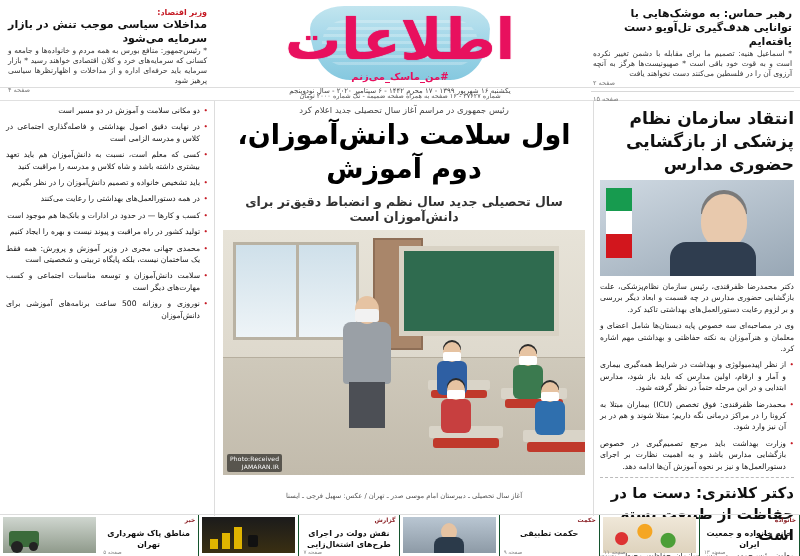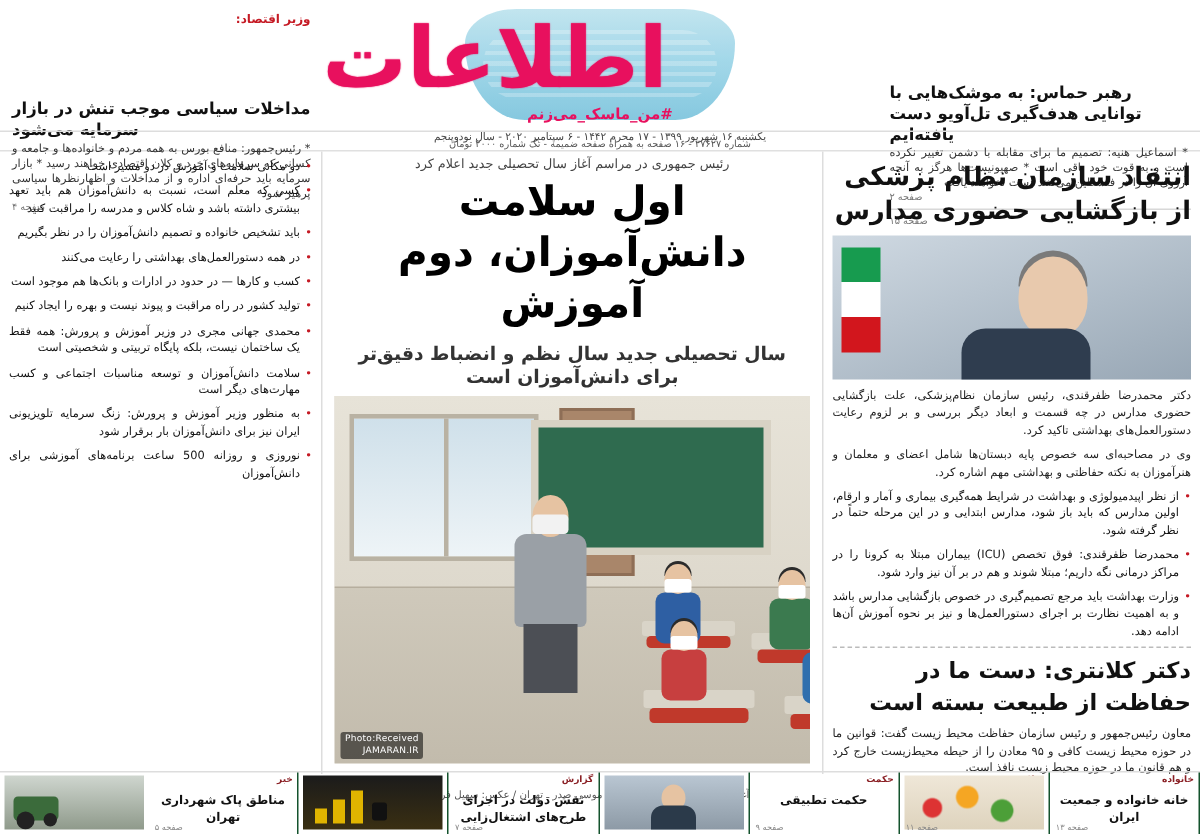--- a/index.html
+++ b/index.html
@@ -13,43 +13,43 @@
   .page{position:relative;width:800px;height:556px;background:#fff;}
 
   
   .masthead{position:relative;height:100px;background:#fff;border-bottom:1px solid #e0e0e0;}
   .mh-left{position:absolute;left:0;top:0;width:215px;height:96px;padding:4px 6px 0 6px;box-sizing:border-box;}
   .mh-right{position:absolute;right:0;top:0;width:215px;height:96px;padding:4px 6px 0 6px;box-sizing:border-box;}
   .mh-center{position:absolute;left:215px;right:215px;top:0;height:96px;}
   .brief{border-bottom:1px solid #d8d8d8;padding:3px 2px 4px 2px;}
   .brief:last-child{border-bottom:none;}
   .brief-kicker{color:#c51a24;font-size:8px;font-weight:bold;text-align:right;line-height:11px;}
-  .brief-title{font-size:10.5px;font-weight:bold;line-height:14px;text-align:left;color:#111;margin-top:48px;}
+  .brief-title{font-size:10.5px;font-weight:bold;line-height:14px;text-align:right;color:#111;}
   .brief-title.lead{font-size:11px;}
   .brief-sub{font-size:7.5px;line-height:10px;text-align:justify;color:#333;}
   .brief-page{font-size:6.5px;color:#777;text-align:left;}
 
   
   .logo-wrap{position:relative;width:100%;height:96px;overflow:hidden;}
   .logo-mask{position:absolute;left:50%;top:6px;transform:translateX(-50%);width:180px;height:74px;
     background:linear-gradient(180deg,#bfe4ef 0%, #9fd6e8 45%, #7fc6de 100%);
     border-radius:60px 60px 70px 70px / 40px 40px 90px 90px;opacity:.95;}
   .logo-mask:after{content:"";position:absolute;left:12px;right:12px;top:14px;height:46px;
     background:repeating-linear-gradient(180deg, rgba(255,255,255,.25) 0 3px, rgba(255,255,255,0) 3px 7px);
     border-radius:40px;}
-  .logo-text{position:absolute;left:0;right:0;top:4px;text-align:left;
+  .logo-text{position:absolute;left:0;right:0;top:4px;text-align:center;
     font-family:"DejaVu Sans", sans-serif;font-size:56px;font-weight:bold;color:#e8105e;
     letter-spacing:-2px;line-height:72px;text-shadow:0 0 1px #e8105e;}
   .logo-hash{position:absolute;left:0;right:0;bottom:14px;text-align:center;font-size:10px;font-weight:bold;color:#e8105e;}
   .logo-meta{position:absolute;left:0;right:0;bottom:1px;text-align:center;font-size:7px;color:#444;}
   .mh-rule{position:absolute;left:0;right:0;bottom:12px;height:1px;background:#ddd;}
 
   
   .body-grid{position:relative;display:flex;height:415px;}
-  .col-right{width:252px;border-left:1px solid #ddd;box-sizing:border-box;padding:4px 6px;}
+  .col-right{width:207px;border-left:1px solid #ddd;box-sizing:border-box;padding:4px 6px;}
   .col-center{flex:1;padding:4px 8px;box-sizing:border-box;}
   .col-left{width:215px;border-right:1px solid #ddd;box-sizing:border-box;padding:4px 6px;}
   .side-title{font-size:17px;font-weight:bold;line-height:23px;text-align:right;color:#111;margin:2px 0 4px 0;}
   .side-photo{width:100%;height:96px;background:linear-gradient(160deg,#cfd9e2,#98a7b5);position:relative;overflow:hidden;margin:3px 0 5px 0;}
   .side-photo .head{position:absolute;left:52%;top:14px;width:46px;height:54px;border-radius:50% 50% 45% 45%;background:#e8c9ad;}
   .side-photo .hair{position:absolute;left:52%;top:10px;width:46px;height:24px;border-radius:24px 24px 0 0;background:#7a7a7a;}
   .side-photo .body{position:absolute;left:36%;top:62px;width:86px;height:44px;background:#2f3d4f;border-radius:16px 16px 0 0;}
   .side-photo .flag{position:absolute;left:6px;top:8px;width:26px;height:70px;background:linear-gradient(180deg,#179b4f 33%,#fff 33% 66%,#d2161d 66%);}
   .side-body{font-size:7.6px;line-height:11.4px;text-align:justify;color:#222;}
   .side-body p{margin:0 0 5px 0;}
@@ -223,28 +223,28 @@
 
         <div class="watermark" style="white-space:pre-line;">Photo:Received
 JAMARAN.IR</div>
       </div>
       <div class="cap">آغاز سال تحصیلی ـ دبیرستان امام موسی صدر ـ تهران / عکس: سهیل فرجی ـ ایسنا</div>
     </div>
 
     <div class="col-left">
       <ul class="bullet-list">
         <li>دو مکانی سلامت و آموزش در دو مسیر است</li>
+        <li>در نهایت دقیق اصول بهداشتی و فاصله‌گذاری اجتماعی در کلاس و مدرسه الزامی است</li>
         <li>کسی که معلم است، نسبت به دانش‌آموزان هم باید تعهد بیشتری داشته باشد و شاه کلاس و مدرسه را مراقبت کنید</li>
         <li>باید تشخیص خانواده و تصمیم دانش‌آموزان را در نظر بگیریم</li>
         <li>در همه دستورالعمل‌های بهداشتی را رعایت می‌کنند</li>
         <li>کسب و کارها — در حدود در ادارات و بانک‌ها هم موجود است</li>
         <li>تولید کشور در راه مراقبت و پیوند نیست و بهره را ایجاد کنیم</li>
         <li>محمدی جهانی مجری در وزیر آموزش و پرورش: همه فقط یک ساختمان نیست، بلکه پایگاه تربیتی و شخصیتی است</li>
         <li>سلامت دانش‌آموزان و توسعه مناسبات اجتماعی و کسب مهارت‌های دیگر است</li>
-        <li>به منظور وزیر آموزش و پرورش: زنگ سرمایه تلویزیونی ایران نیز برای دانش‌آموزان بار برقرار شود</li>
         <li>نوروزی و روزانه 500 ساعت برنامه‌های آموزشی برای دانش‌آموزان</li>
       </ul>
     </div>
   </div>
 
   <div class="bottom">
 
     <div class="bcell">
       <div class="b-label">خانواده</div>
       <div class="b-title">خانه خانواده و جمعیت ایران</div>

